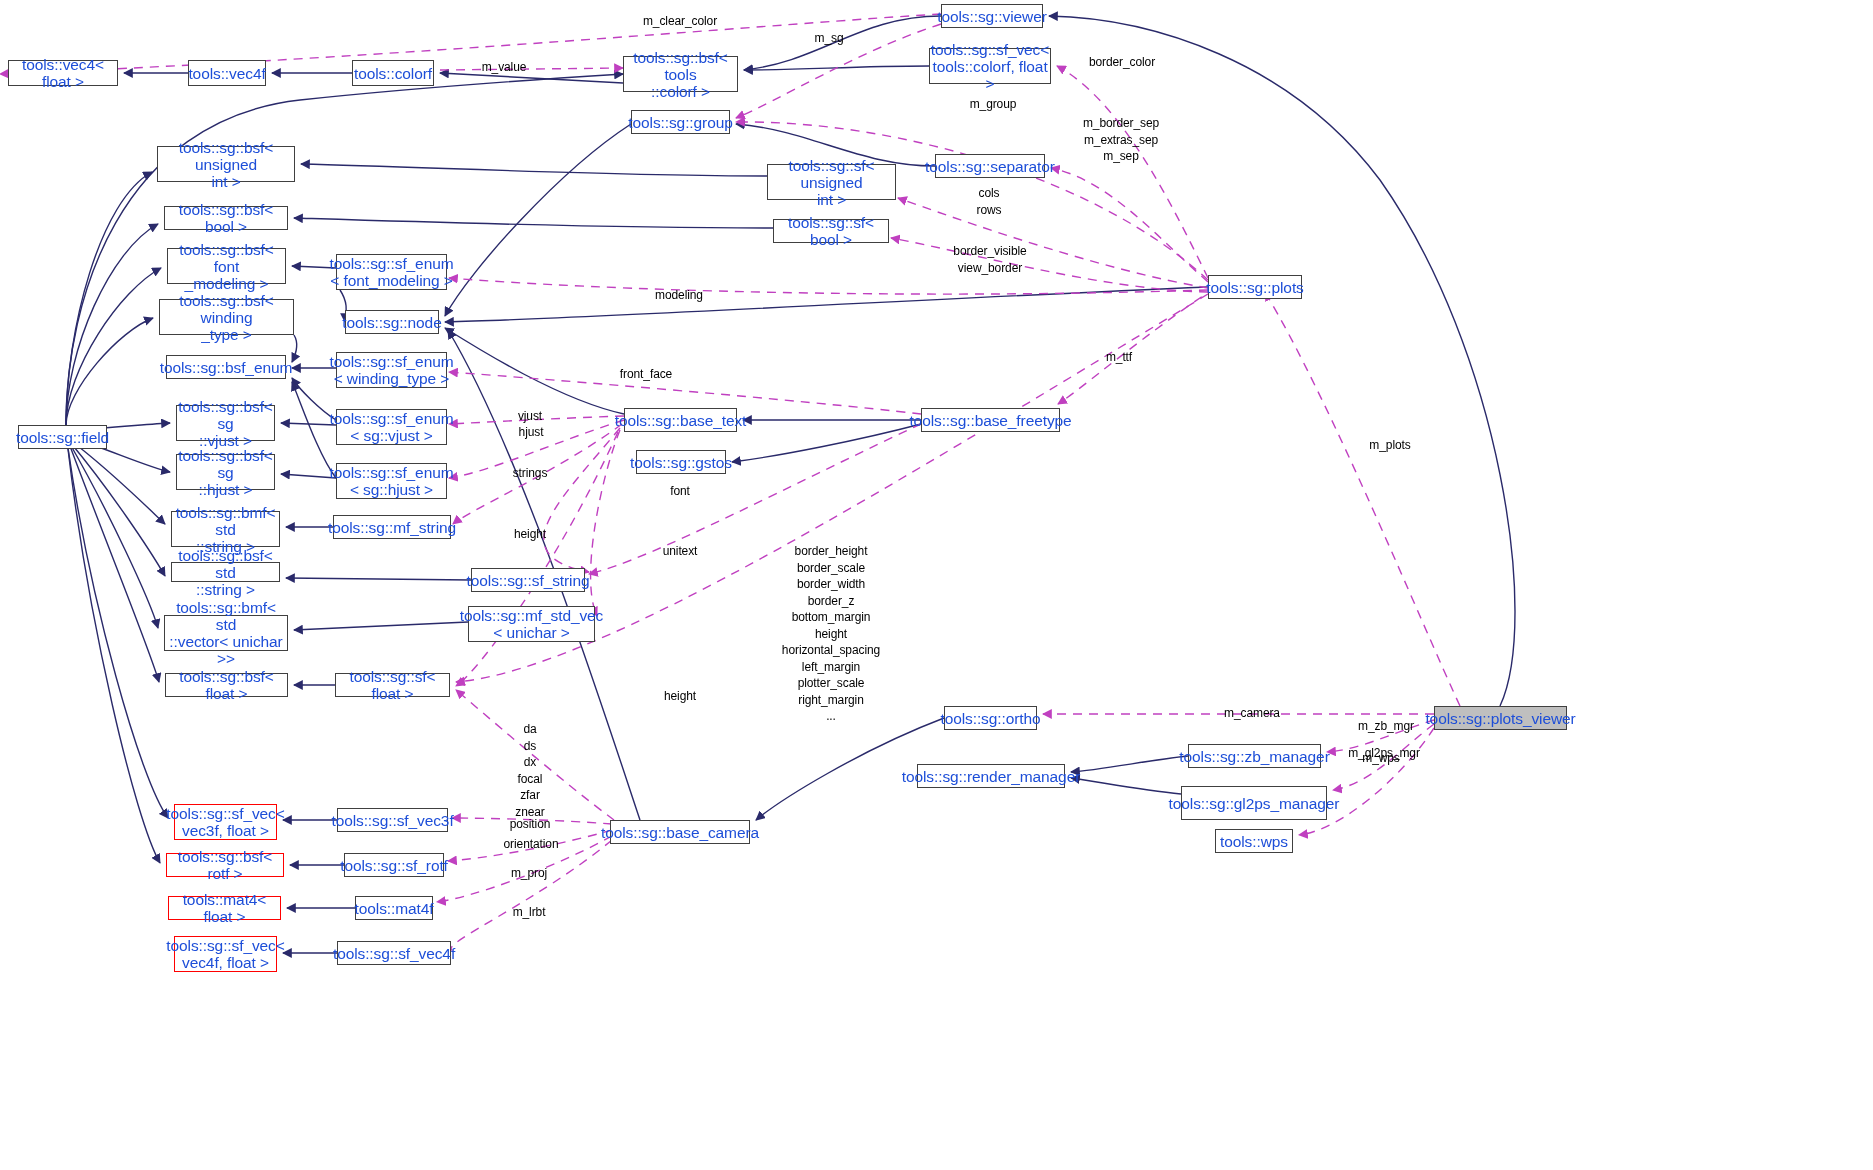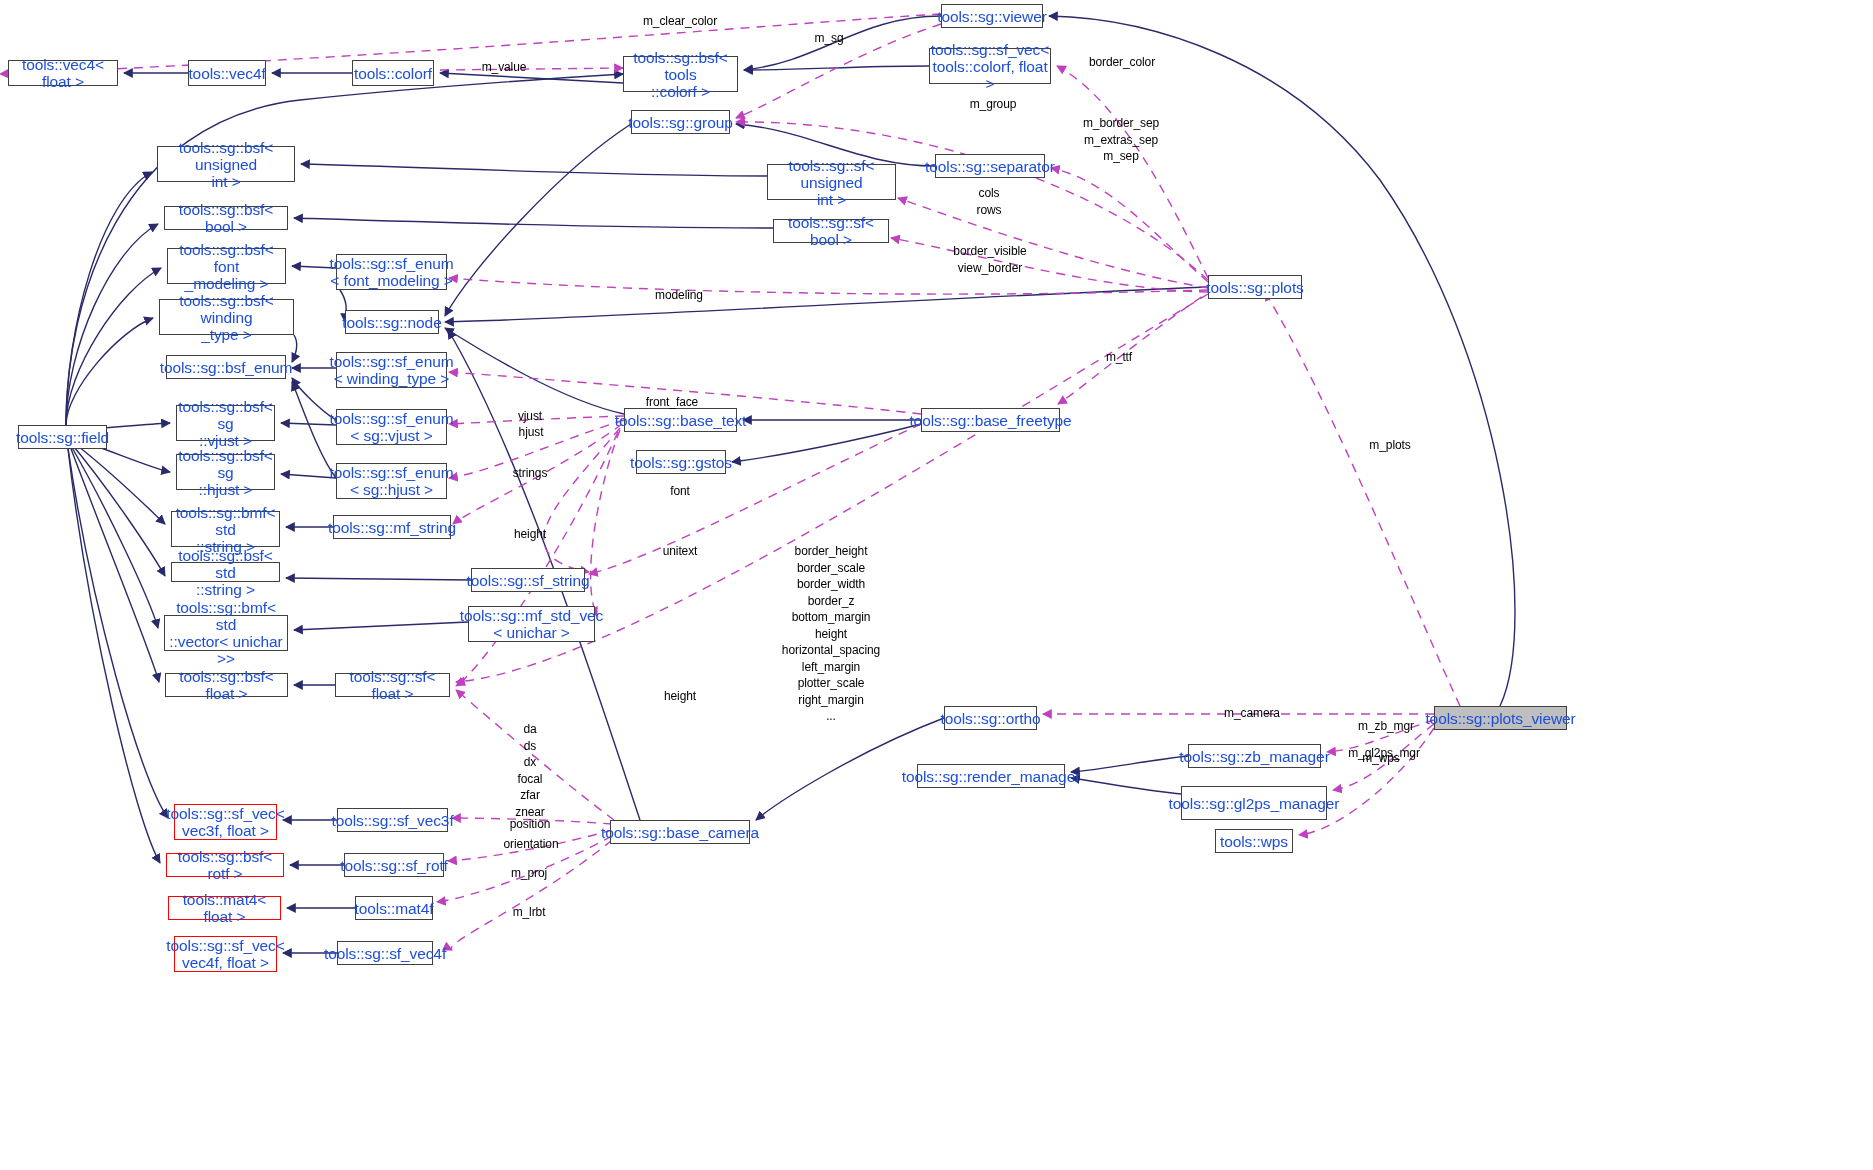--- a/index.html
+++ b/index.html
@@ -198,38 +198,38 @@
       <div class="node" style="left: 1215px; top: 829px; width: 78px; height: 24px;">tools::wps</div>
       <div class="node red" style="left: 174px; top: 804px; width: 103px; height: 36px;">tools::sg::sf_vec&lt;
 vec3f, float &gt;</div>
       <div class="node" style="left: 337px; top: 808px; width: 111px; height: 24px;">tools::sg::sf_vec3f</div>
       <div class="node red" style="left: 166px; top: 853px; width: 118px; height: 24px;">tools::sg::bsf&lt; rotf &gt;</div>
       <div class="node" style="left: 344px; top: 853px; width: 100px; height: 24px;">tools::sg::sf_rotf</div>
       <div class="node red" style="left: 168px; top: 896px; width: 113px; height: 24px;">tools::mat4&lt; float &gt;</div>
       <div class="node" style="left: 355px; top: 896px; width: 78px; height: 24px;">tools::mat4f</div>
       <div class="node red" style="left: 174px; top: 936px; width: 103px; height: 36px;">tools::sg::sf_vec&lt;
 vec4f, float &gt;</div>
-      <div class="node" style="left: 337px; top: 941px; width: 96px; height: 24px;">tools::sg::sf_vec4f</div>
+      <div class="node" style="left: 337px; top: 941px; width: 114px; height: 24px;">tools::sg::sf_vec4f</div>
     </div>
   <div id="labels-layer">
       <div class="elabel" style="left: 680px; top: 13px;">m_clear_color</div>
       <div class="elabel" style="left: 829px; top: 30px;">m_sg</div>
       <div class="elabel" style="left: 504px; top: 59px;">m_value</div>
       <div class="elabel" style="left: 1122px; top: 54px;">border_color</div>
       <div class="elabel" style="left: 993px; top: 96px;">m_group</div>
       <div class="elabel" style="left: 1121px; top: 115px;">m_border_sep
 m_extras_sep
 m_sep</div>
       <div class="elabel" style="left: 989px; top: 185px;">cols
 rows</div>
       <div class="elabel" style="left: 990px; top: 243px;">border_visible
 view_border</div>
       <div class="elabel" style="left: 679px; top: 287px;">modeling</div>
       <div class="elabel" style="left: 1119px; top: 349px;">m_ttf</div>
-      <div class="elabel" style="left: 672px; top: 366px; margin-top: 28px;">front_face</div>
+      <div class="elabel" style="left: 646px; top: 366px;">front_face</div>
       <div class="elabel" style="left: 530px; top: 408px;">vjust</div>
       <div class="elabel" style="left: 531px; top: 424px;">hjust</div>
       <div class="elabel" style="left: 1390px; top: 437px;">m_plots</div>
       <div class="elabel" style="left: 530px; top: 465px;">strings</div>
       <div class="elabel" style="left: 680px; top: 483px;">font</div>
       <div class="elabel" style="left: 530px; top: 526px;">height</div>
       <div class="elabel" style="left: 680px; top: 543px;">unitext</div>
       <div class="elabel" style="left: 831px; top: 543px;">border_height
 border_scale
 border_width

